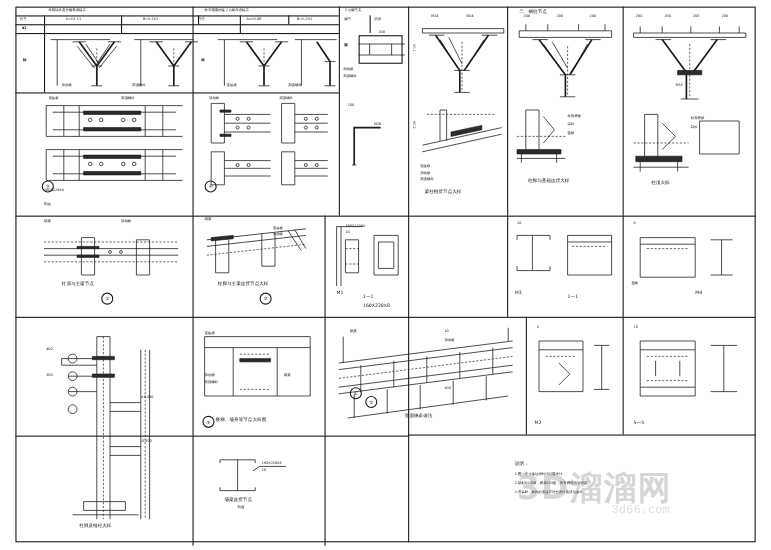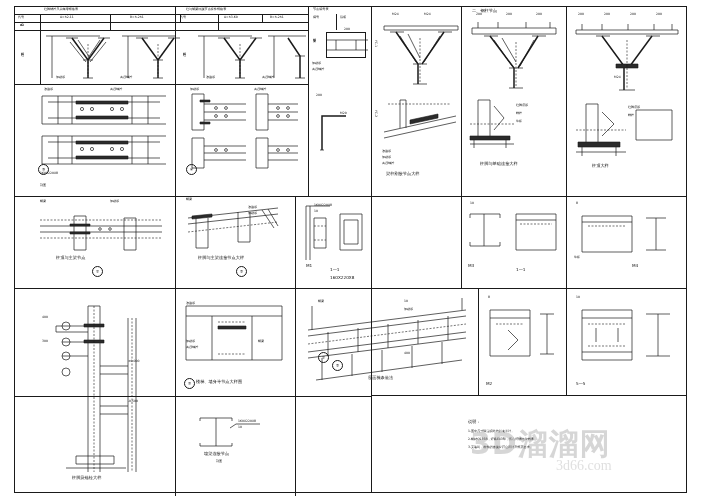--- a/index.html
+++ b/index.html
@@ -9,21 +9,21 @@
   .ln{position:absolute;background:#1a1a1a;}
   .h{height:1px;}
   .v{width:1px;}
   .t{position:absolute;font-size:3.1px;line-height:1.12;color:#111;white-space:nowrap;letter-spacing:0;}
   .t5{font-size:4.2px;}
   .cn{font-family:"DejaVu Sans",sans-serif;}
   .ctr{text-align:center;}
   .grayfill{position:absolute;background:#2b2b2b;}
   .circ{position:absolute;border:1px solid #1a1a1a;border-radius:50%;text-align:center;}
   .wm{position:absolute;color:rgba(120,120,120,0.30);font-size:30px;font-weight:bold;letter-spacing:1px;font-family:"DejaVu Sans",sans-serif;}
-  .wm2{position:absolute;color:rgba(150,150,150,0.30);font-size:14px;font-family:Liberation Serif, serif;}
+  .wm2{position:absolute;color:rgba(150,150,150,0.30);font-size:11px;font-family:Liberation Mono, monospace;}
   svg{position:absolute;overflow:visible;}
   .s{stroke:#1a1a1a;fill:none;stroke-width:0.7;}
   .sb{stroke:#1a1a1a;fill:none;stroke-width:1.5;}
   .sf{stroke:#1a1a1a;fill:#2b2b2b;stroke-width:0.6;}
   .sd{stroke:#1a1a1a;fill:none;stroke-width:0.6;stroke-dasharray:2 1.5;}
 </style>
 </head>
 <body>
 
 <div id="sheet">

